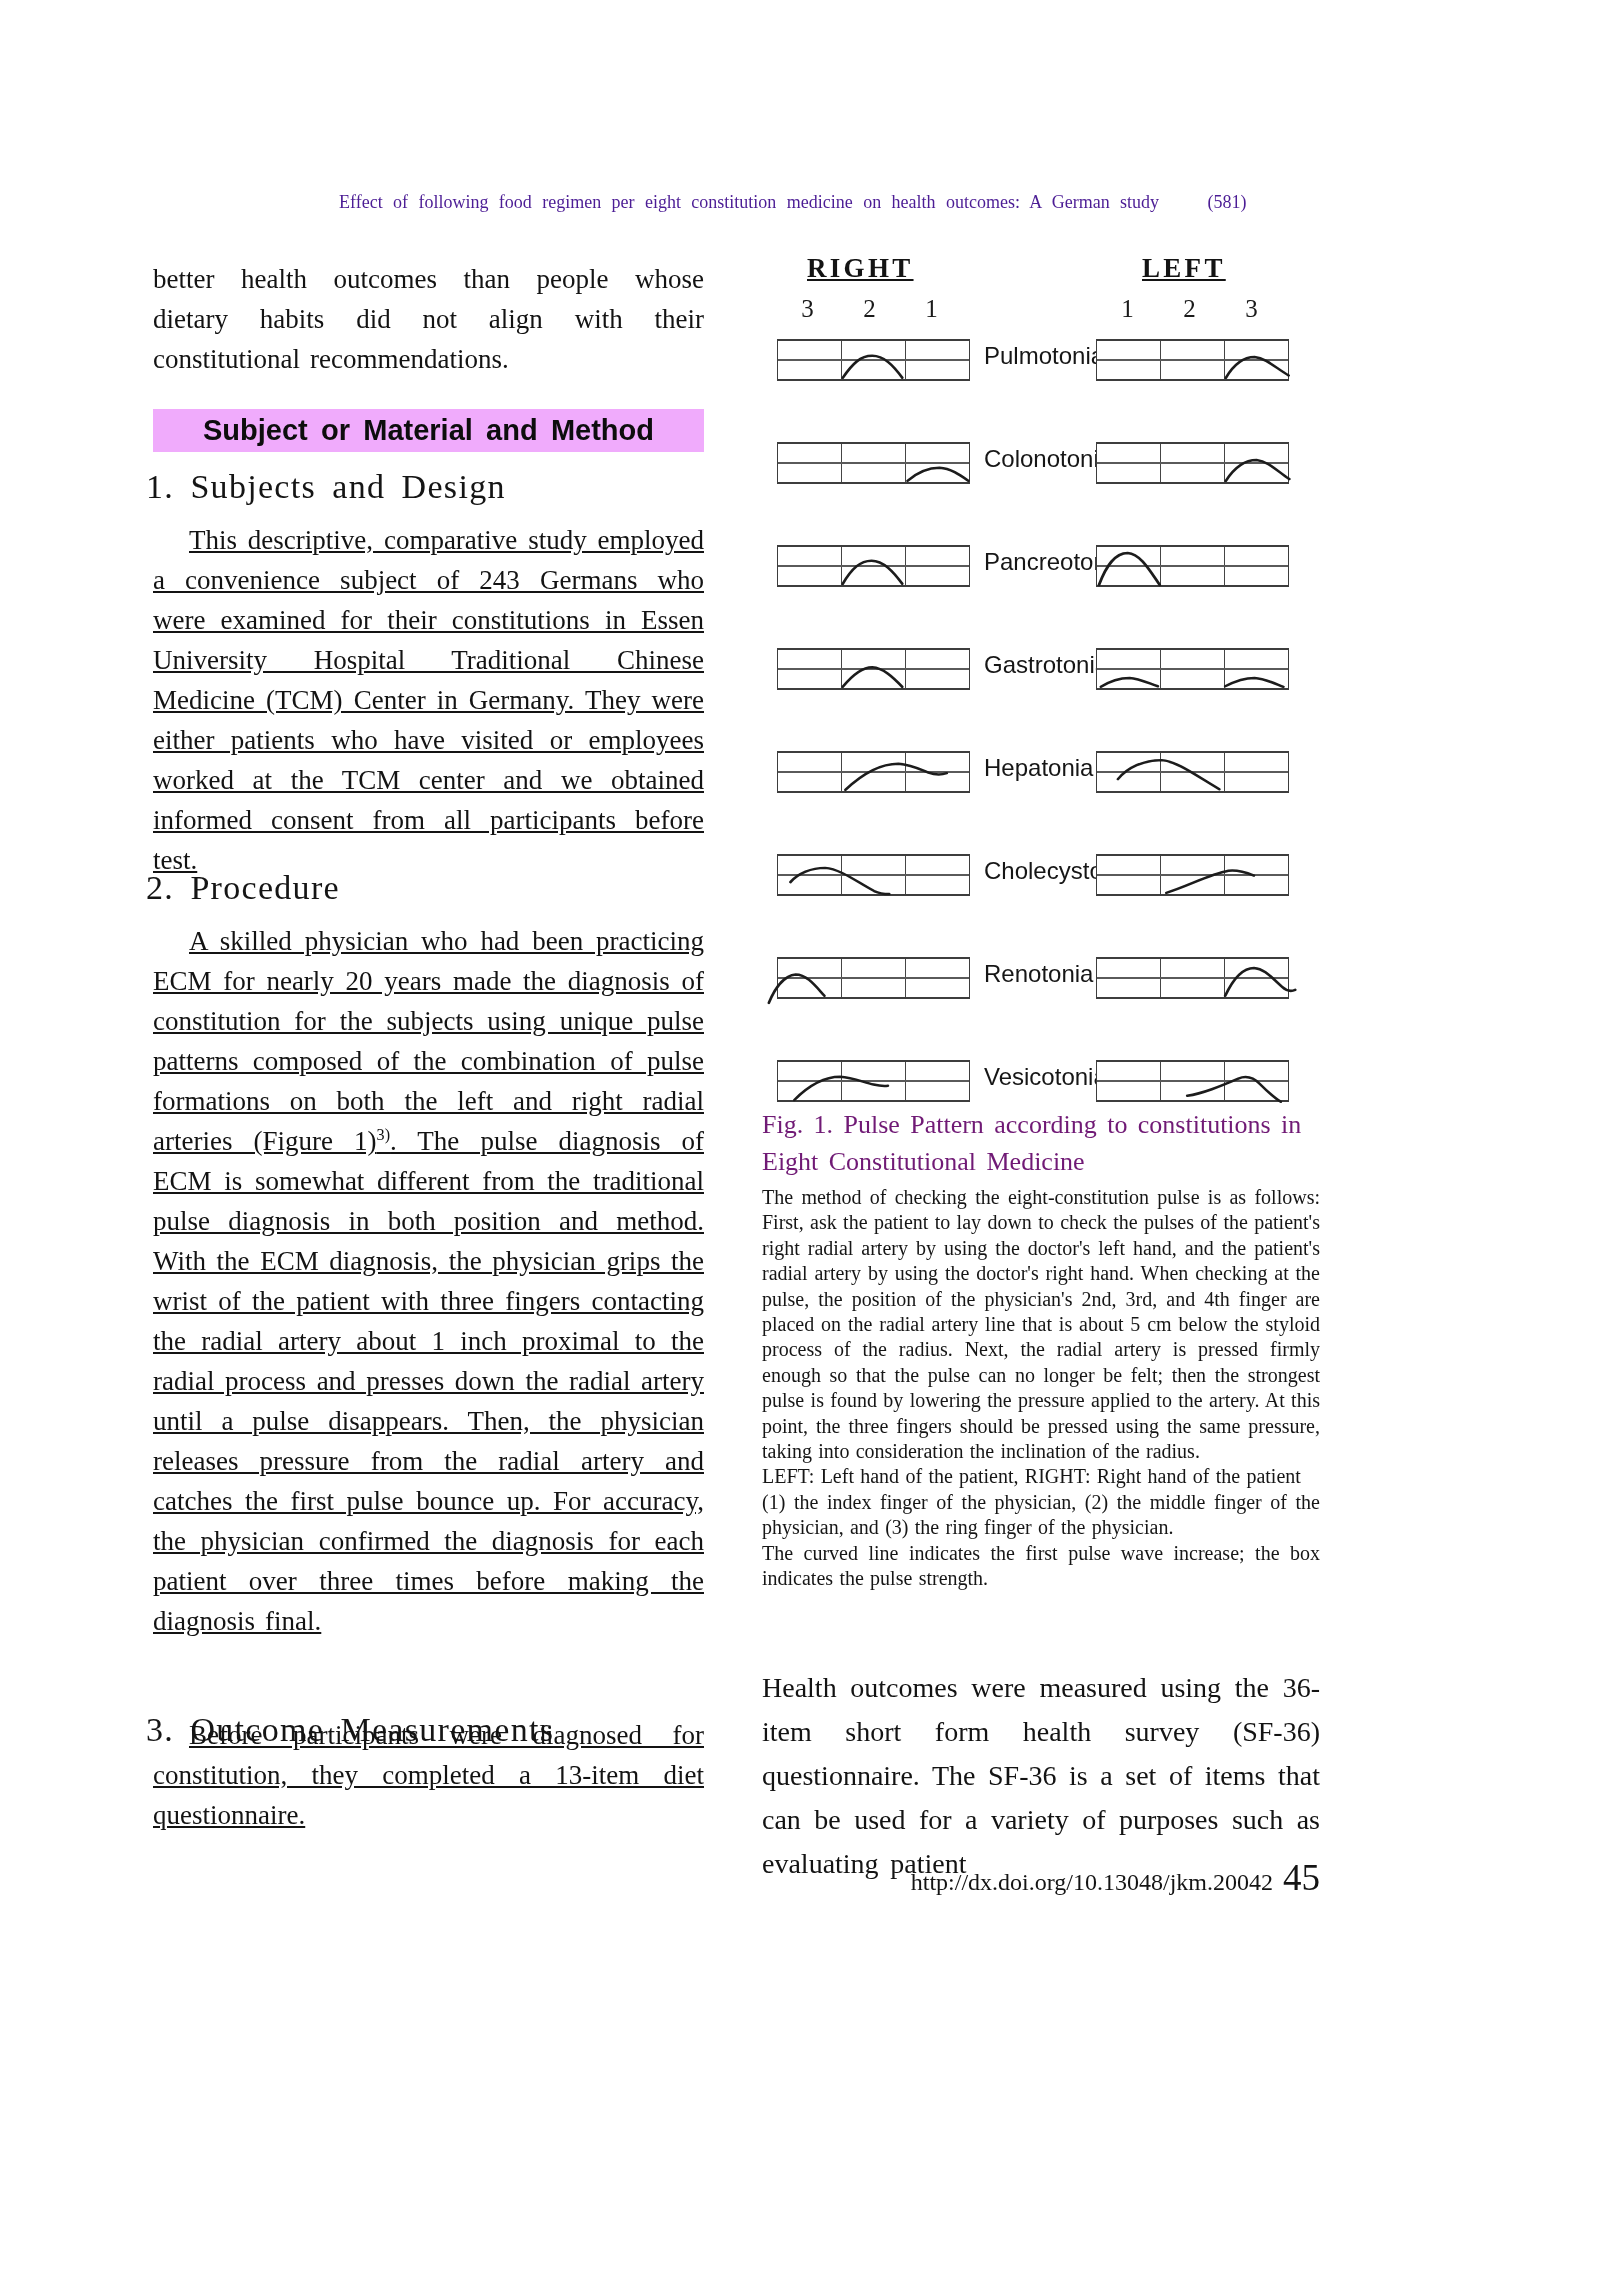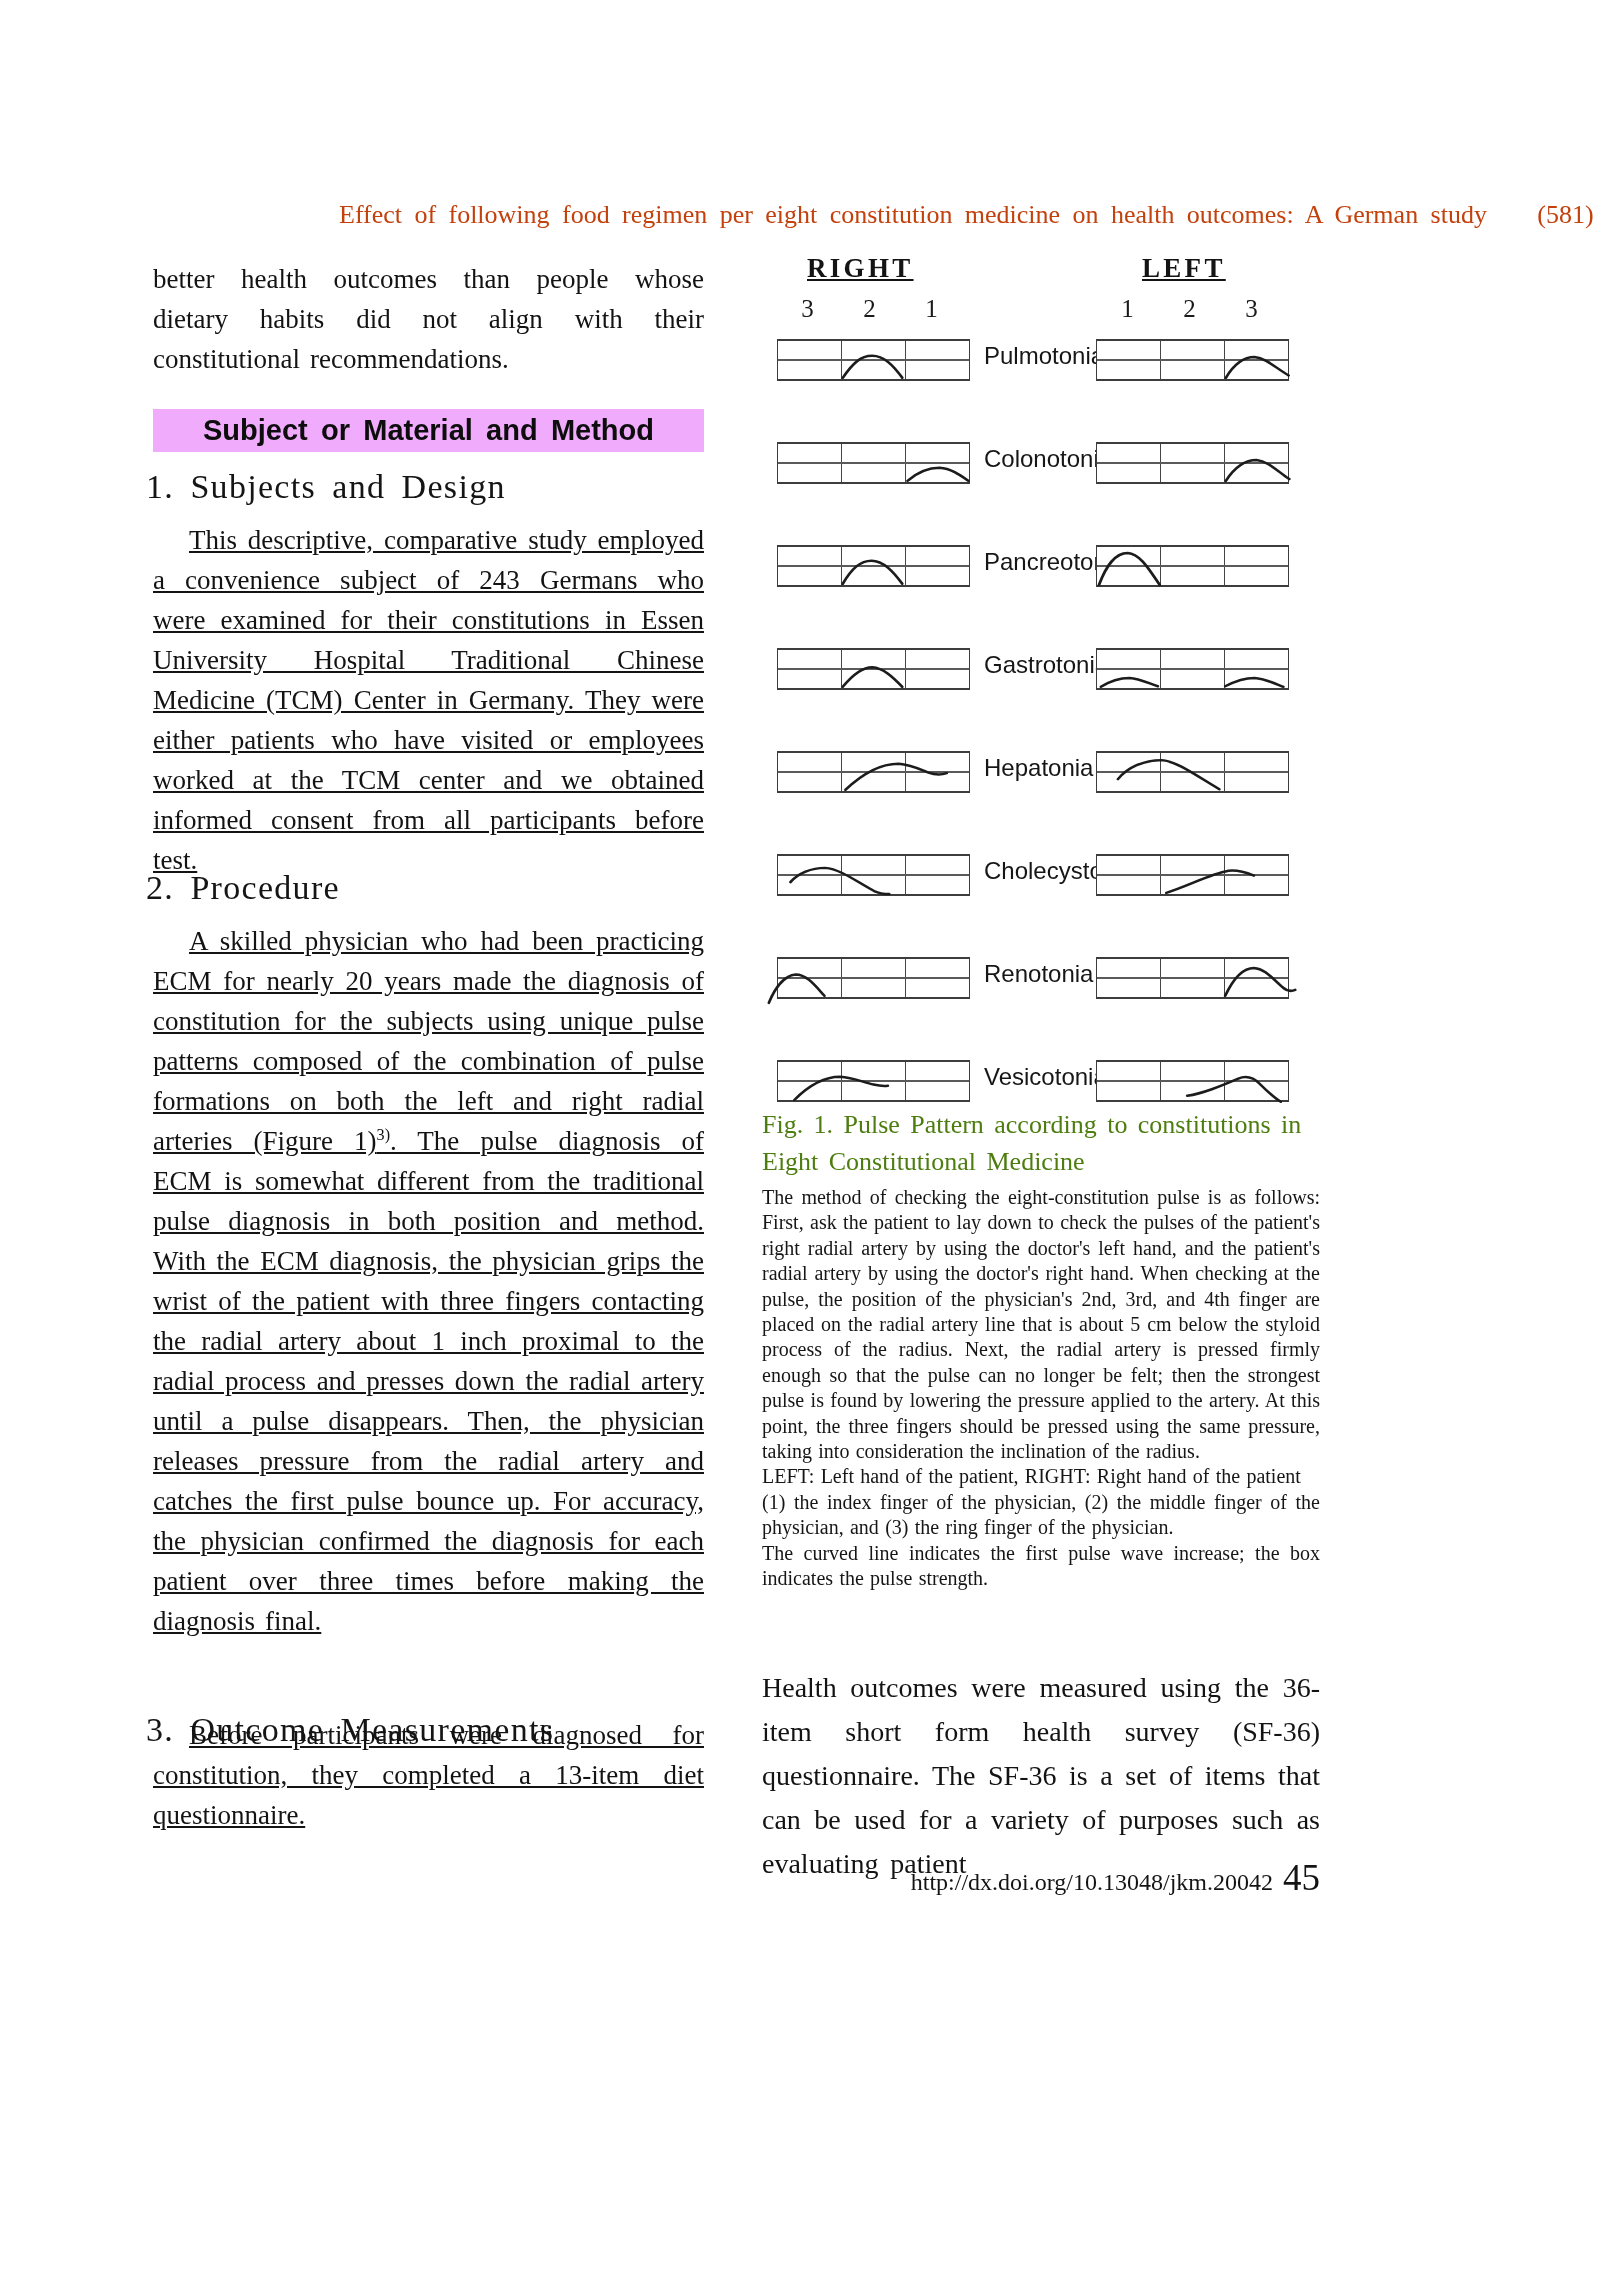--- a/index.html
+++ b/index.html
@@ -8,26 +8,26 @@
     width:1616px;
     height:2284px;
     background:#ffffff;
     font-family:"Liberation Serif","DejaVu Serif",serif;
     color:#111;
     overflow:hidden;
   }
   
   .running-head{
     position:absolute;
-    left:339px; top:200px;
+    left:339px; top:192px;
     width:997px;
-    font-size:26px;
+    font-size:18px;
     word-spacing:5.9px;
     white-space:nowrap;
-    color:#c2410c;
+    color:#4c1d95;
   }
   .running-head .pgmark{margin-left:38px;}
   
   .colL{position:absolute;left:153px;width:551px;}
   .body-par{
     font-size:27px;
     line-height:40px;
     text-align:justify;
     word-spacing:3.3px;
     color:#131313;
@@ -91,21 +91,21 @@
     font-family:"Liberation Sans","DejaVu Sans",sans-serif;
     font-size:24px;
     color:#161616;
     white-space:nowrap;
   }
   
   .fig-caption-title{
     position:absolute;left:762px;top:1106px;width:558px;
     font-size:26px;line-height:37px;
     word-spacing:3.9px;
-    color:#4d7c0f;
+    color:#701a75;
   }
   .fig-caption-body{
     position:absolute;left:762px;top:1185px;width:558px;
     font-size:20px;line-height:25.4px;
     text-align:justify;
     word-spacing:1.3px;
     color:#161616;
   }
   .fig-caption-body p{margin:0;}
   

